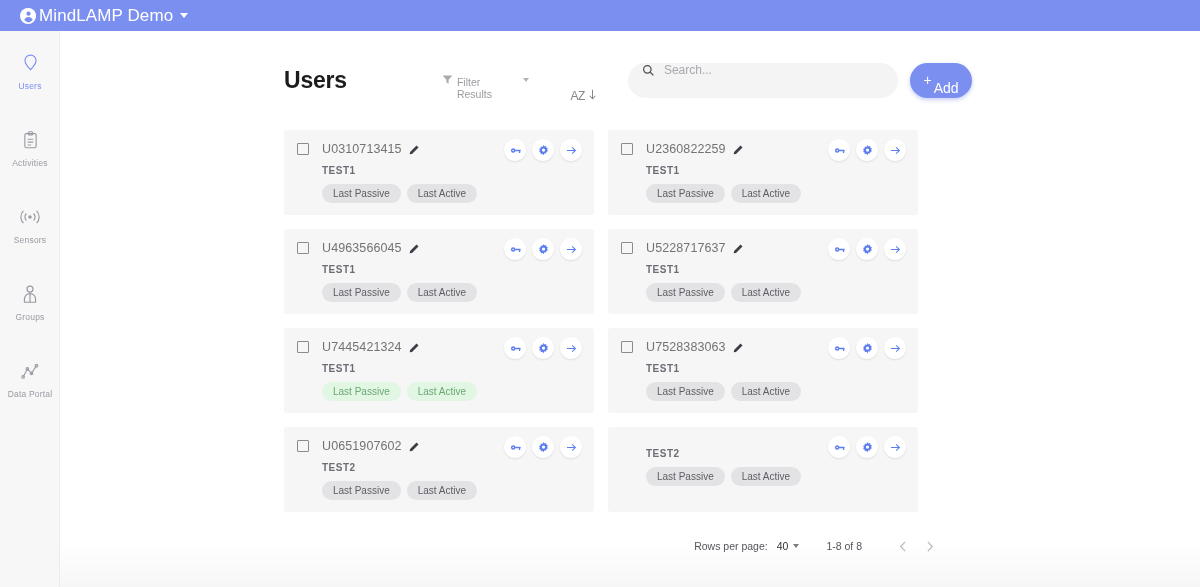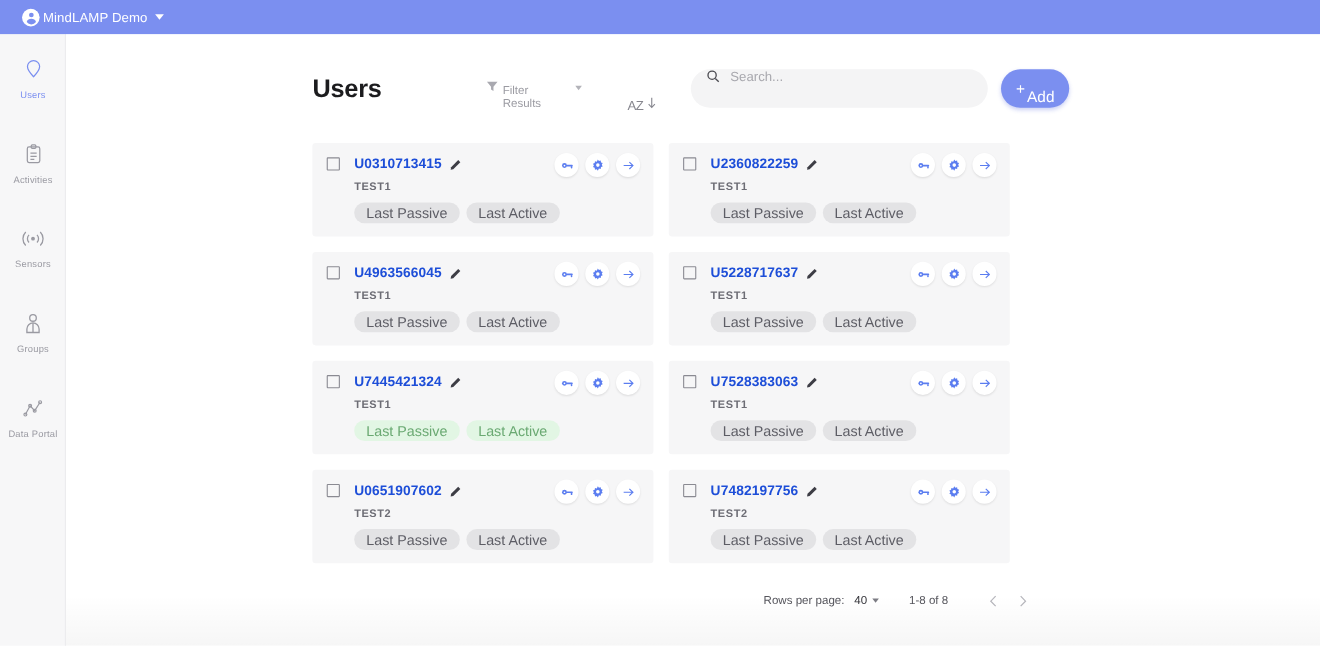--- a/index.html
+++ b/index.html
@@ -19,21 +19,21 @@
     padding-left: 20px;
     z-index: 30;
   }
   .appbar-avatar {
     width: 16px; height: 16px; border-radius: 50%;
     background: #ffffff;
     display: flex; align-items: center; justify-content: center;
     flex: 0 0 auto;
   }
   .appbar-title {
-    color: #ffffff; font-size: 12px; letter-spacing: .1px;
+    color: #ffffff; font-size: 17px; letter-spacing: .1px;
     margin-left: 3px; white-space: nowrap;
   }
   .appbar-caret {
     margin-left: 7px;
     width: 0; height: 0;
     border-left: 4px solid transparent;
     border-right: 4px solid transparent;
     border-top: 5px solid #ffffff;
   }
 
@@ -139,21 +139,21 @@
   }
   .ucard-top { display: flex; align-items: center; }
   .ck {
     width: 12px; height: 12px;
     border: 1.6px solid #8a8a92;
     border-radius: 1px; background: transparent;
     flex: 0 0 auto; cursor: pointer;
   }
   .uid {
     margin-left: 13px;
-    font-size: 12.5px; font-weight: bold; color: #1d4ed8;
+    font-size: 12.5px; font-weight: normal; color: #737373;
     letter-spacing: .1px; white-space: nowrap;
   }
   .edit-ico { margin-left: 7px; cursor: pointer; display: flex; }
   .actions {
     position: absolute; top: 9px; right: 12px;
     display: flex; gap: 6px;
   }
   .abtn {
     width: 22px; height: 22px; border-radius: 50%;
     background: #ffffff;
@@ -163,21 +163,21 @@
   }
   .ugroup {
     margin-top: 9px; margin-left: 25px;
     font-size: 10px; font-weight: bold; color: #6d6d75;
     letter-spacing: .5px;
   }
   .chips { margin-top: 8px; margin-left: 25px; display: flex; gap: 6px; }
   .chip {
     height: 19px; padding: 0 11px; border-radius: 10px;
     background: #e3e3e5; color: #5d5d65;
-    font-size: 13px; line-height: 19px;
+    font-size: 10px; line-height: 19px;
     cursor: pointer; white-space: nowrap;
   }
   .chip.green { background: #e2f6e4; color: #6aa972; }
 
   
   .pager {
     position: absolute; top: 503px; left: 224px;
     width: 658px; height: 24px;
     display: flex; align-items: center; justify-content: flex-end;
     font-size: 10.5px; color: #58585f;
@@ -567,29 +567,20 @@
         </svg>
       </span>
     </div>
     <div class="ugroup">TEST2</div>
     <div class="chips">
       <span class="chip">Last Passive</span>
       <span class="chip">Last Active</span>
     </div>
       </div>
       <div class="ucard">
-    <div class="ucard-top">
-      <span class="ck"></span>
-      <span class="uid">U7482197756</span>
-      <span class="edit-ico">
-        <svg width="11" height="11" viewBox="0 0 16 16" fill="#3d3d45">
-          <path d="M1.6 11.6 11 2.2l2.8 2.8-9.4 9.4-3.4.6z"></path>
-        </svg>
-      </span>
-    </div>
     <div class="actions">
       <span class="abtn">
         <svg width="13" height="13" viewBox="0 0 20 20" fill="#5b7df0">
           <circle cx="6.4" cy="10" r="3.4"></circle>
           <rect x="8.6" y="8.8" width="9.4" height="2.4" rx="1"></rect>
           <rect x="15.2" y="10.8" width="2.2" height="3.2" rx="1"></rect>
           <circle cx="6.4" cy="10" r="1.2" fill="#ffffff"></circle>
         </svg>
       </span>
       <span class="abtn">

